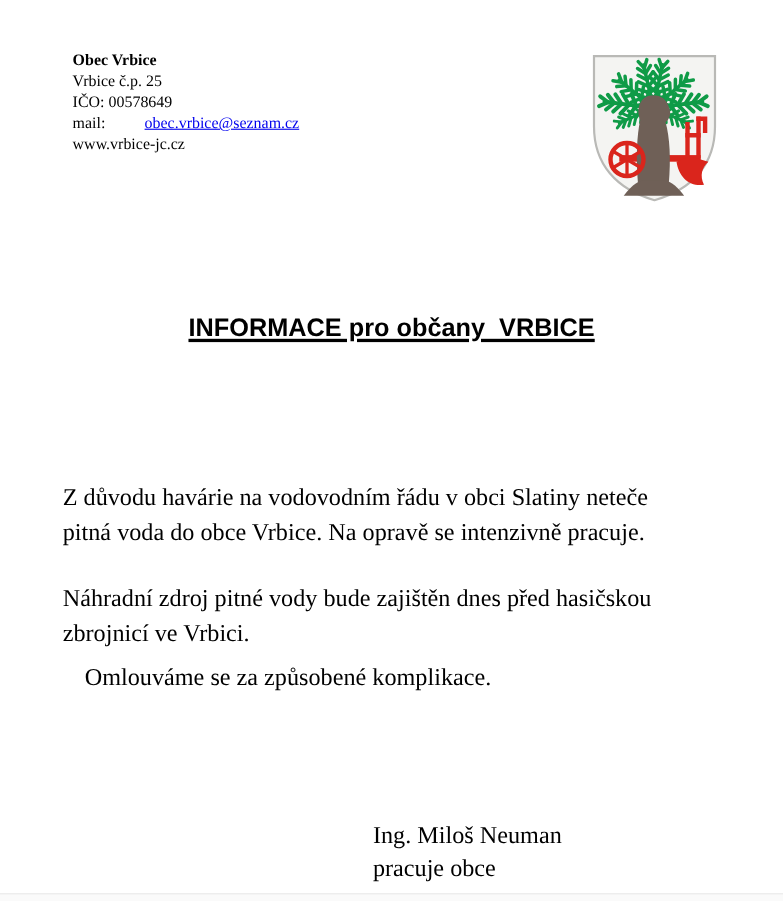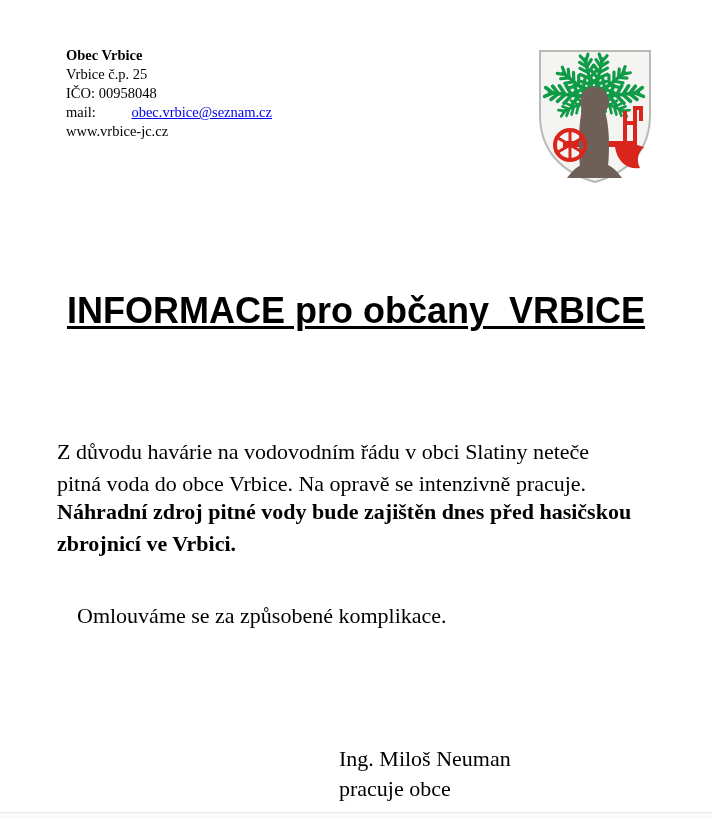--- a/index.html
+++ b/index.html
@@ -35,44 +35,44 @@
     left: 533px;
     top: 47px;
     width: 124px;
     height: 140px;
   }
 
   
   .title {
     position: absolute;
     left: 0;
-    top: 294px;
+    top: 280px;
     width: 712px;
     text-align: center;
     font-family: "Liberation Sans", sans-serif;
     font-weight: bold;
-    font-size: 36px;
+    font-size: 23px;
     line-height: 34px;
     white-space: pre;
     text-decoration: underline;
     text-decoration-thickness: 3px;
     text-underline-offset: 3px;
   }
 
   
   .para {
     position: absolute;
     left: 57px;
     width: 640px;
     font-size: 22px;
     line-height: 32px;
     white-space: pre-line;
   }
   .para-1 { top: 400px; margin-top: 36px; }
-  .para-2 { top: 496px; font-weight: bold; }
+  .para-2 { top: 528px; }
   .para-3 { top: 600px; margin-left: 20px; }
 
   
   .signature {
     position: absolute;
     left: 339px;
     top: 744px;
     width: 320px;
     text-align: left;
     font-size: 22px;
@@ -93,21 +93,21 @@
   .shield-outline { stroke: #b9b9b6; stroke-width: 2; }
 </style>
 </head>
 <body>
 
 <div class="page">
 
   <div class="contact">
     <div class="org">Obec Vrbice</div>
     <div>Vrbice č.p. 25</div>
-    <div>IČO: 00958048</div>
+    <div>IČO: 00578649</div>
     <div><span>mail: </span><a style="color: rgb(0, 0, 238);">obec.vrbice@seznam.cz</a></div>
     <div>www.vrbice-jc.cz</div>
   </div>
 
   <svg class="coat" viewBox="0 0 124 140">
 
     <path class="shield-outline" d="M7,4 H117 V68 C117,102 97,125 62,135 C27,125 7,102 7,68 Z" fill="#f4f4f2"></path>
 
     <defs>
       <g id="frond" fill="none" stroke-linecap="round" stroke-width="3.2">

